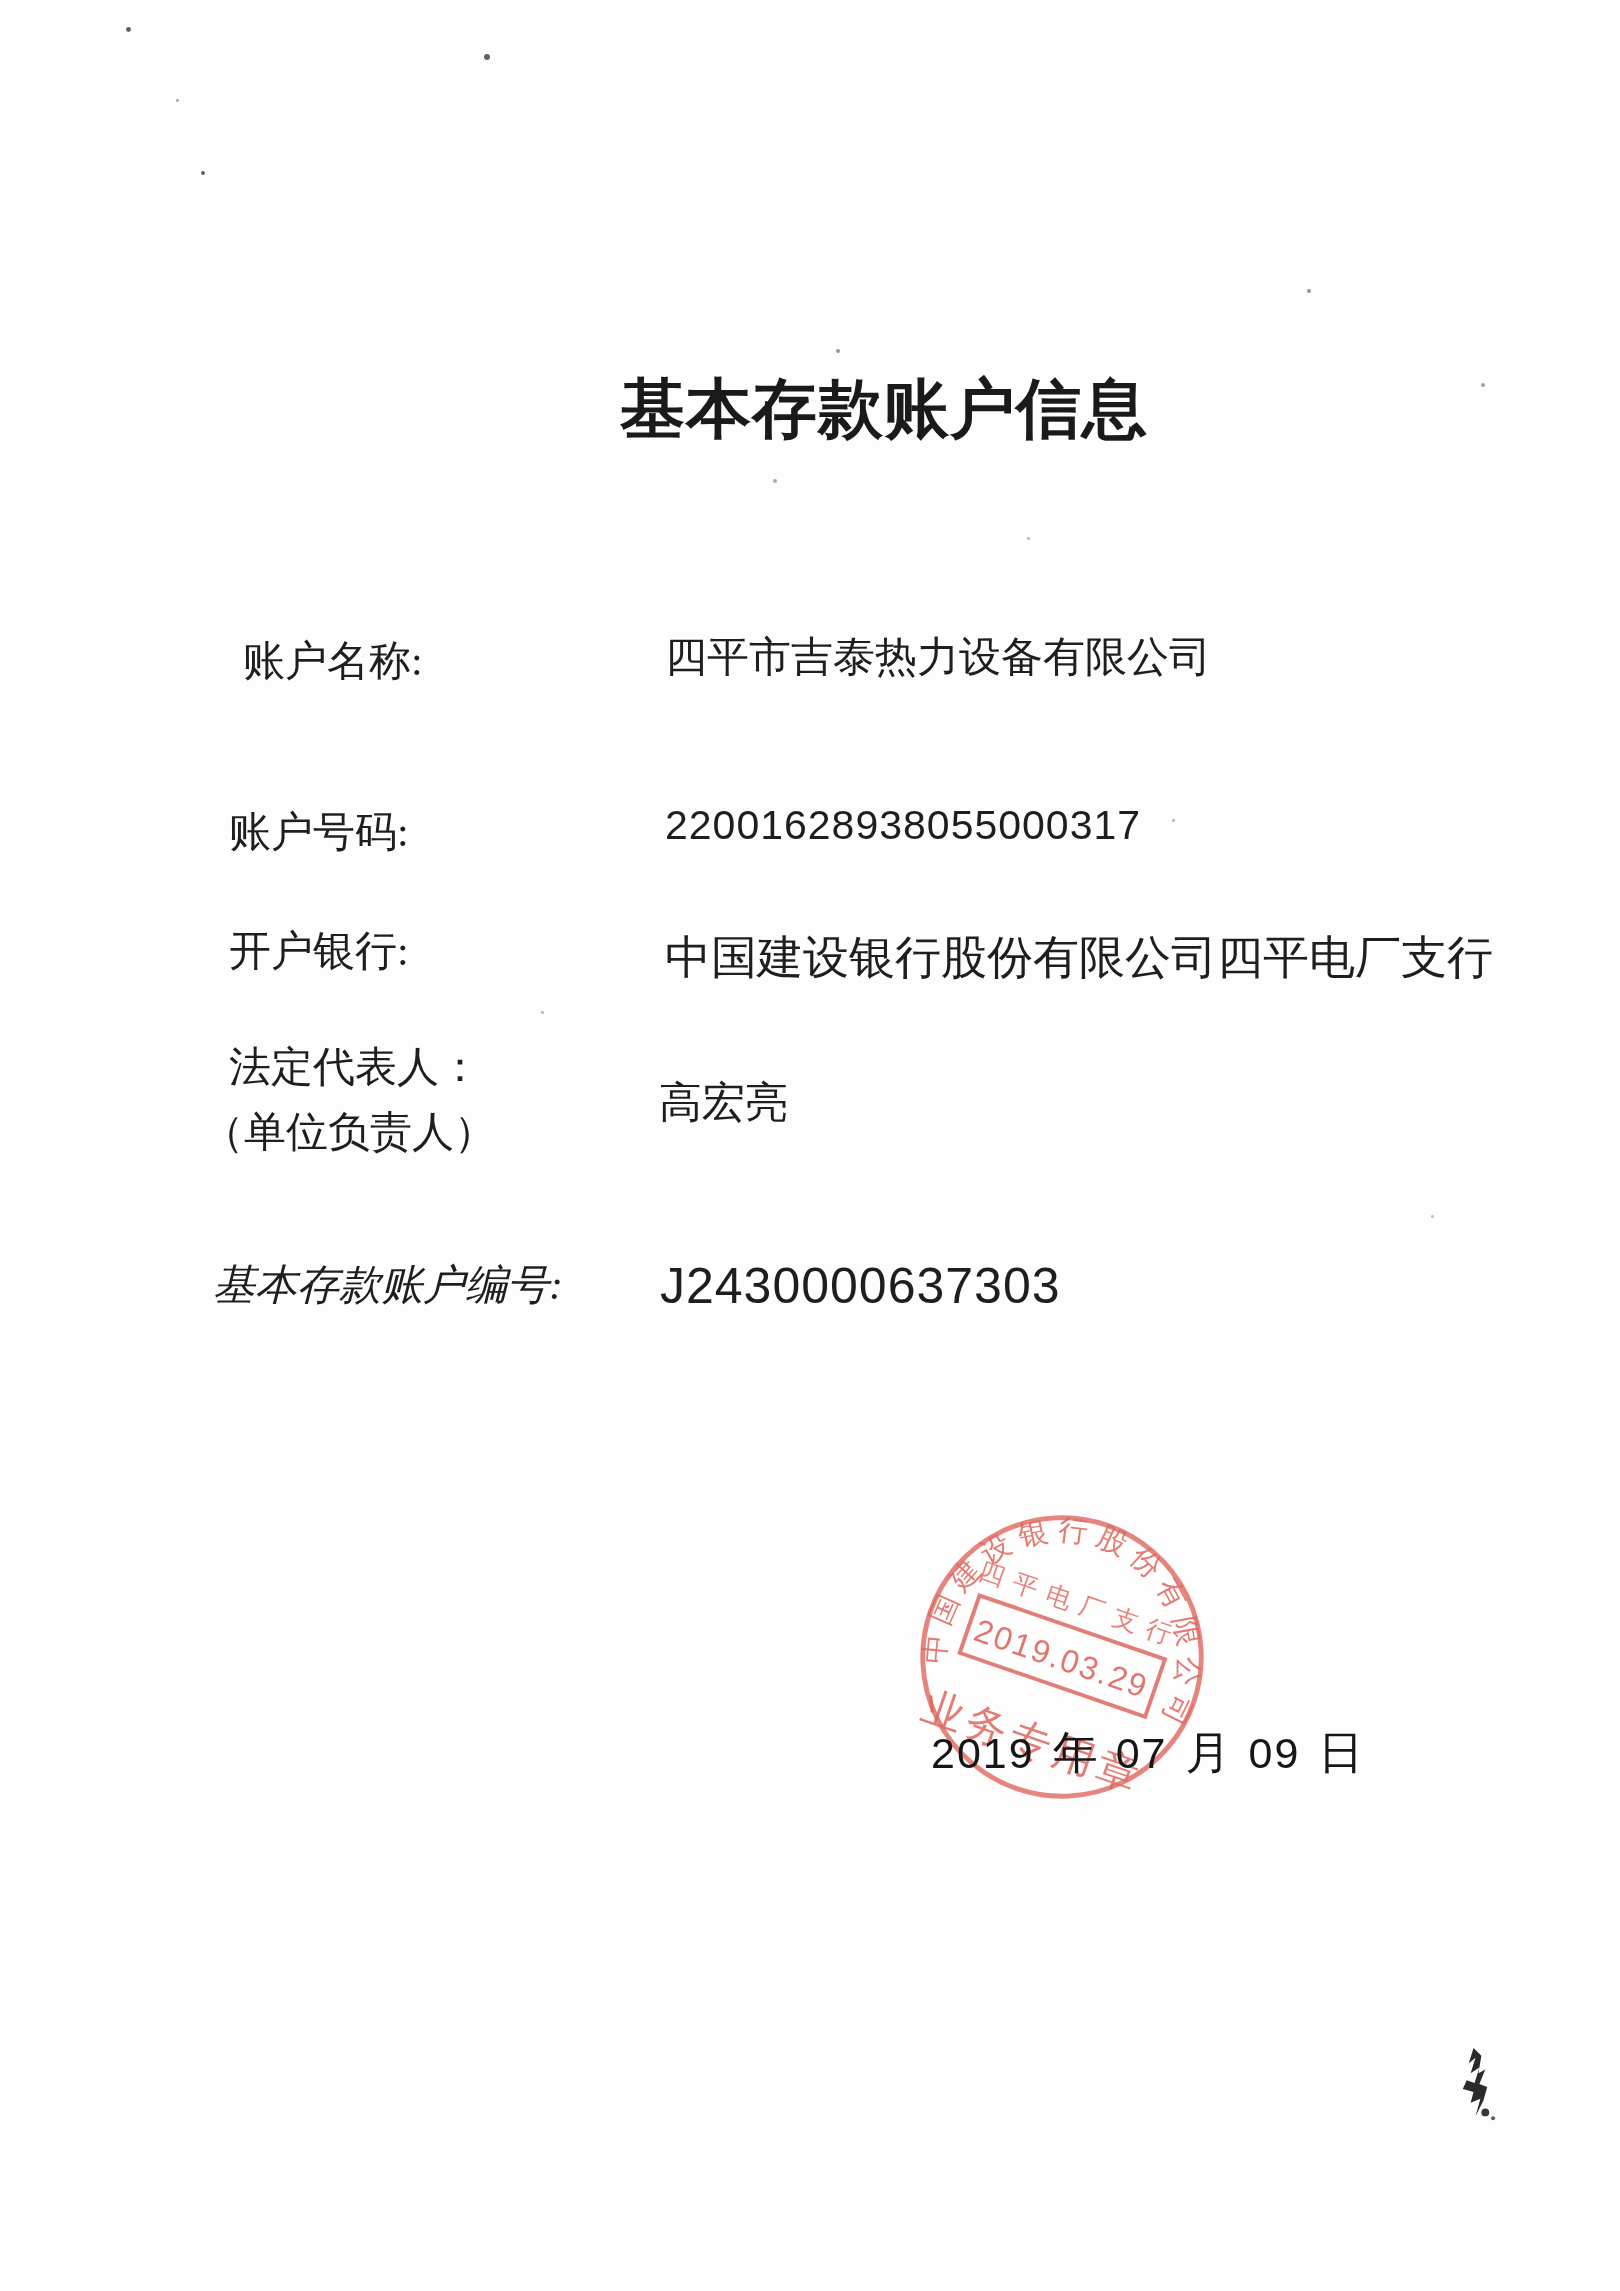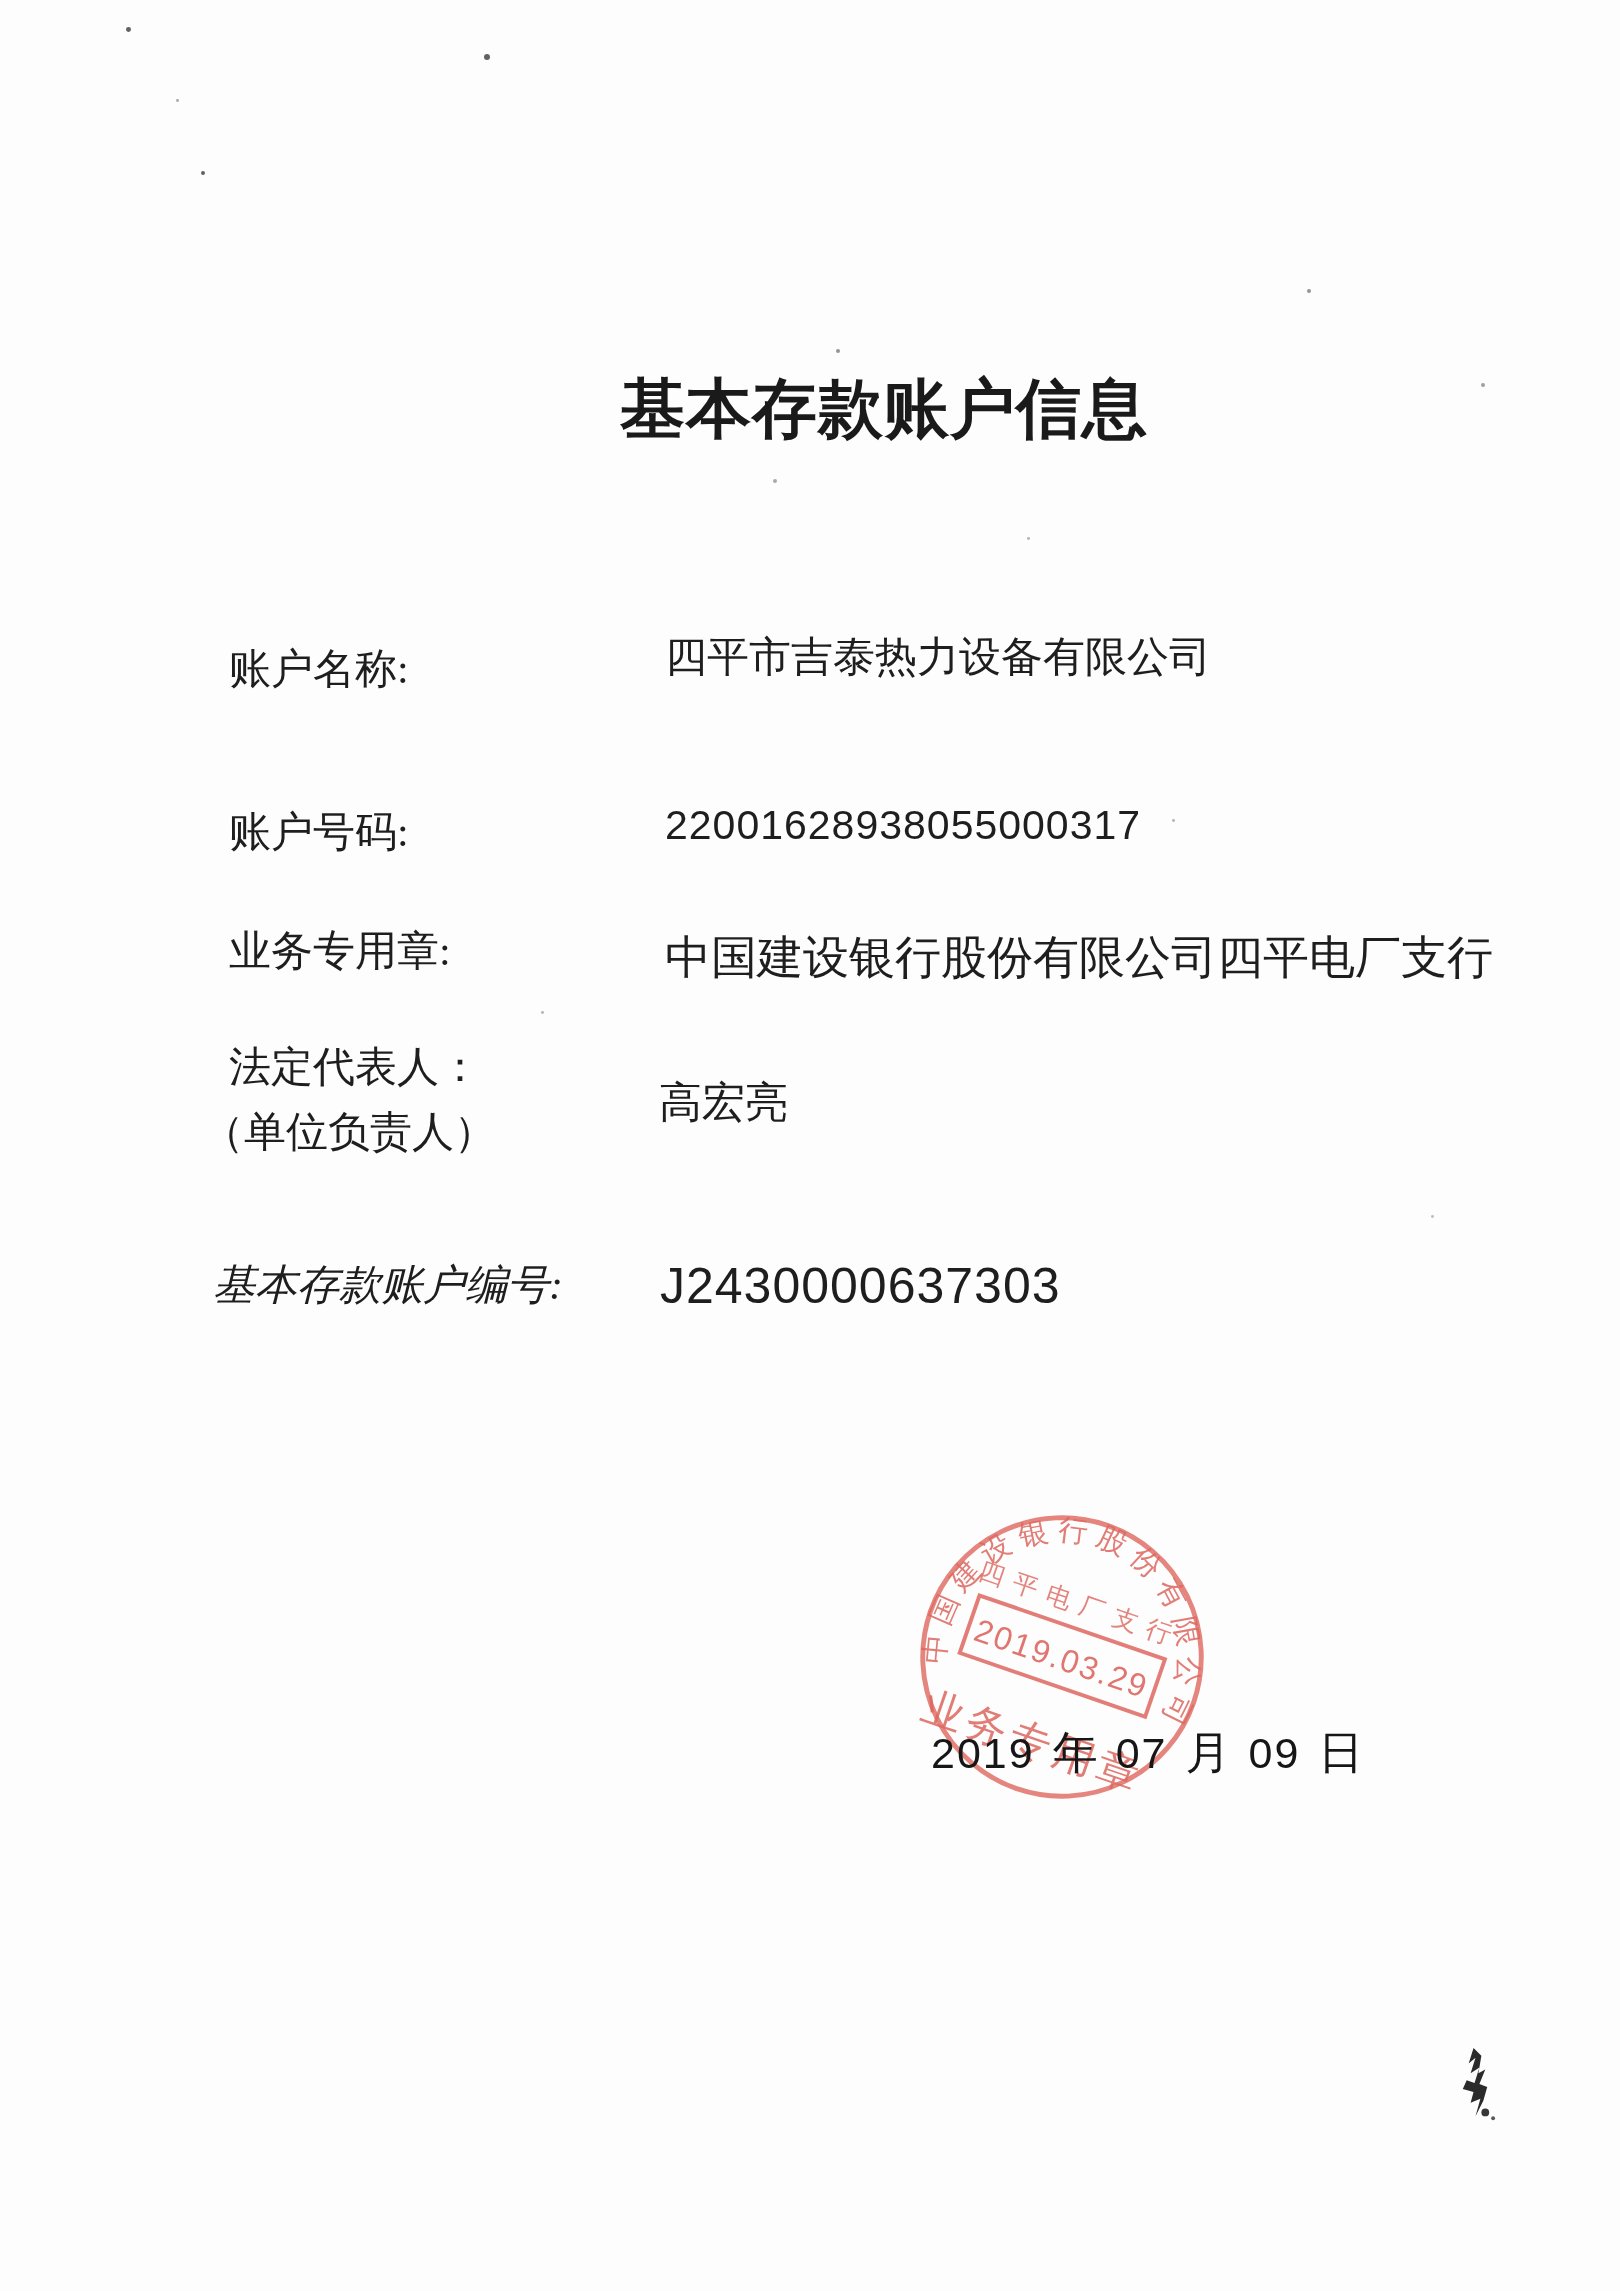--- a/index.html
+++ b/index.html
@@ -35,21 +35,21 @@
   .field-value {
     position: absolute;
     font-size: 42px;
     color: #1e1e1e;
     white-space: nowrap;
   }
   .num {
     font-family: "Liberation Sans", "DejaVu Sans", sans-serif;
     letter-spacing: 1px;
   }
-  .lbl-r1 { left: 229px; top: 633px; margin-top: 8px; }
+  .lbl-r1 { left: 243px; top: 633px; }
   .val-r1 { left: 665px; top: 629px; }
   .lbl-r2 { left: 229px; top: 804px; }
   .val-r2 { left: 665px; top: 802px; font-size: 41px; }
   .lbl-r3 { left: 229px; top: 923px; }
   .val-r3 { left: 665px; top: 927px; font-size: 46px; }
   .lbl-r4a { left: 229px; top: 1039px; }
   .lbl-r4b { left: 202px; top: 1104px; }
   .val-r4 { left: 659px; top: 1074px; font-size: 43px; }
   .lbl-r5 { left: 213px; top: 1257px; font-style: italic; }
   .val-r5 { left: 660px; top: 1257px; font-size: 50px; text-align: right; }
@@ -109,21 +109,21 @@
   <div class="speck" style="left:1431px; top:1215px; width:2.9px; height:2.9px; opacity:0.3;"></div>
 
   <div class="doc-title">基本存款账户信息</div>
 
   <div class="field-label lbl-r1">账户名称:</div>
   <div class="field-value val-r1">四平市吉泰热力设备有限公司</div>
 
   <div class="field-label lbl-r2">账户号码:</div>
   <div class="field-value val-r2 num">22001628938055000317</div>
 
-  <div class="field-label lbl-r3">业务专用章:</div>
+  <div class="field-label lbl-r3">开户银行:</div>
   <div class="field-value val-r3">中国建设银行股份有限公司四平电厂支行</div>
 
   <div class="field-label lbl-r4a">法定代表人：</div>
   <div class="field-label lbl-r4b">（单位负责人）</div>
   <div class="field-value val-r4">高宏亮</div>
 
   <div class="field-label lbl-r5">基本存款账户编号:</div>
   <div class="field-value val-r5 num">J2430000637303</div>
 
   <svg class="stamp" width="304" height="304" viewBox="-155 -155 310 310">

